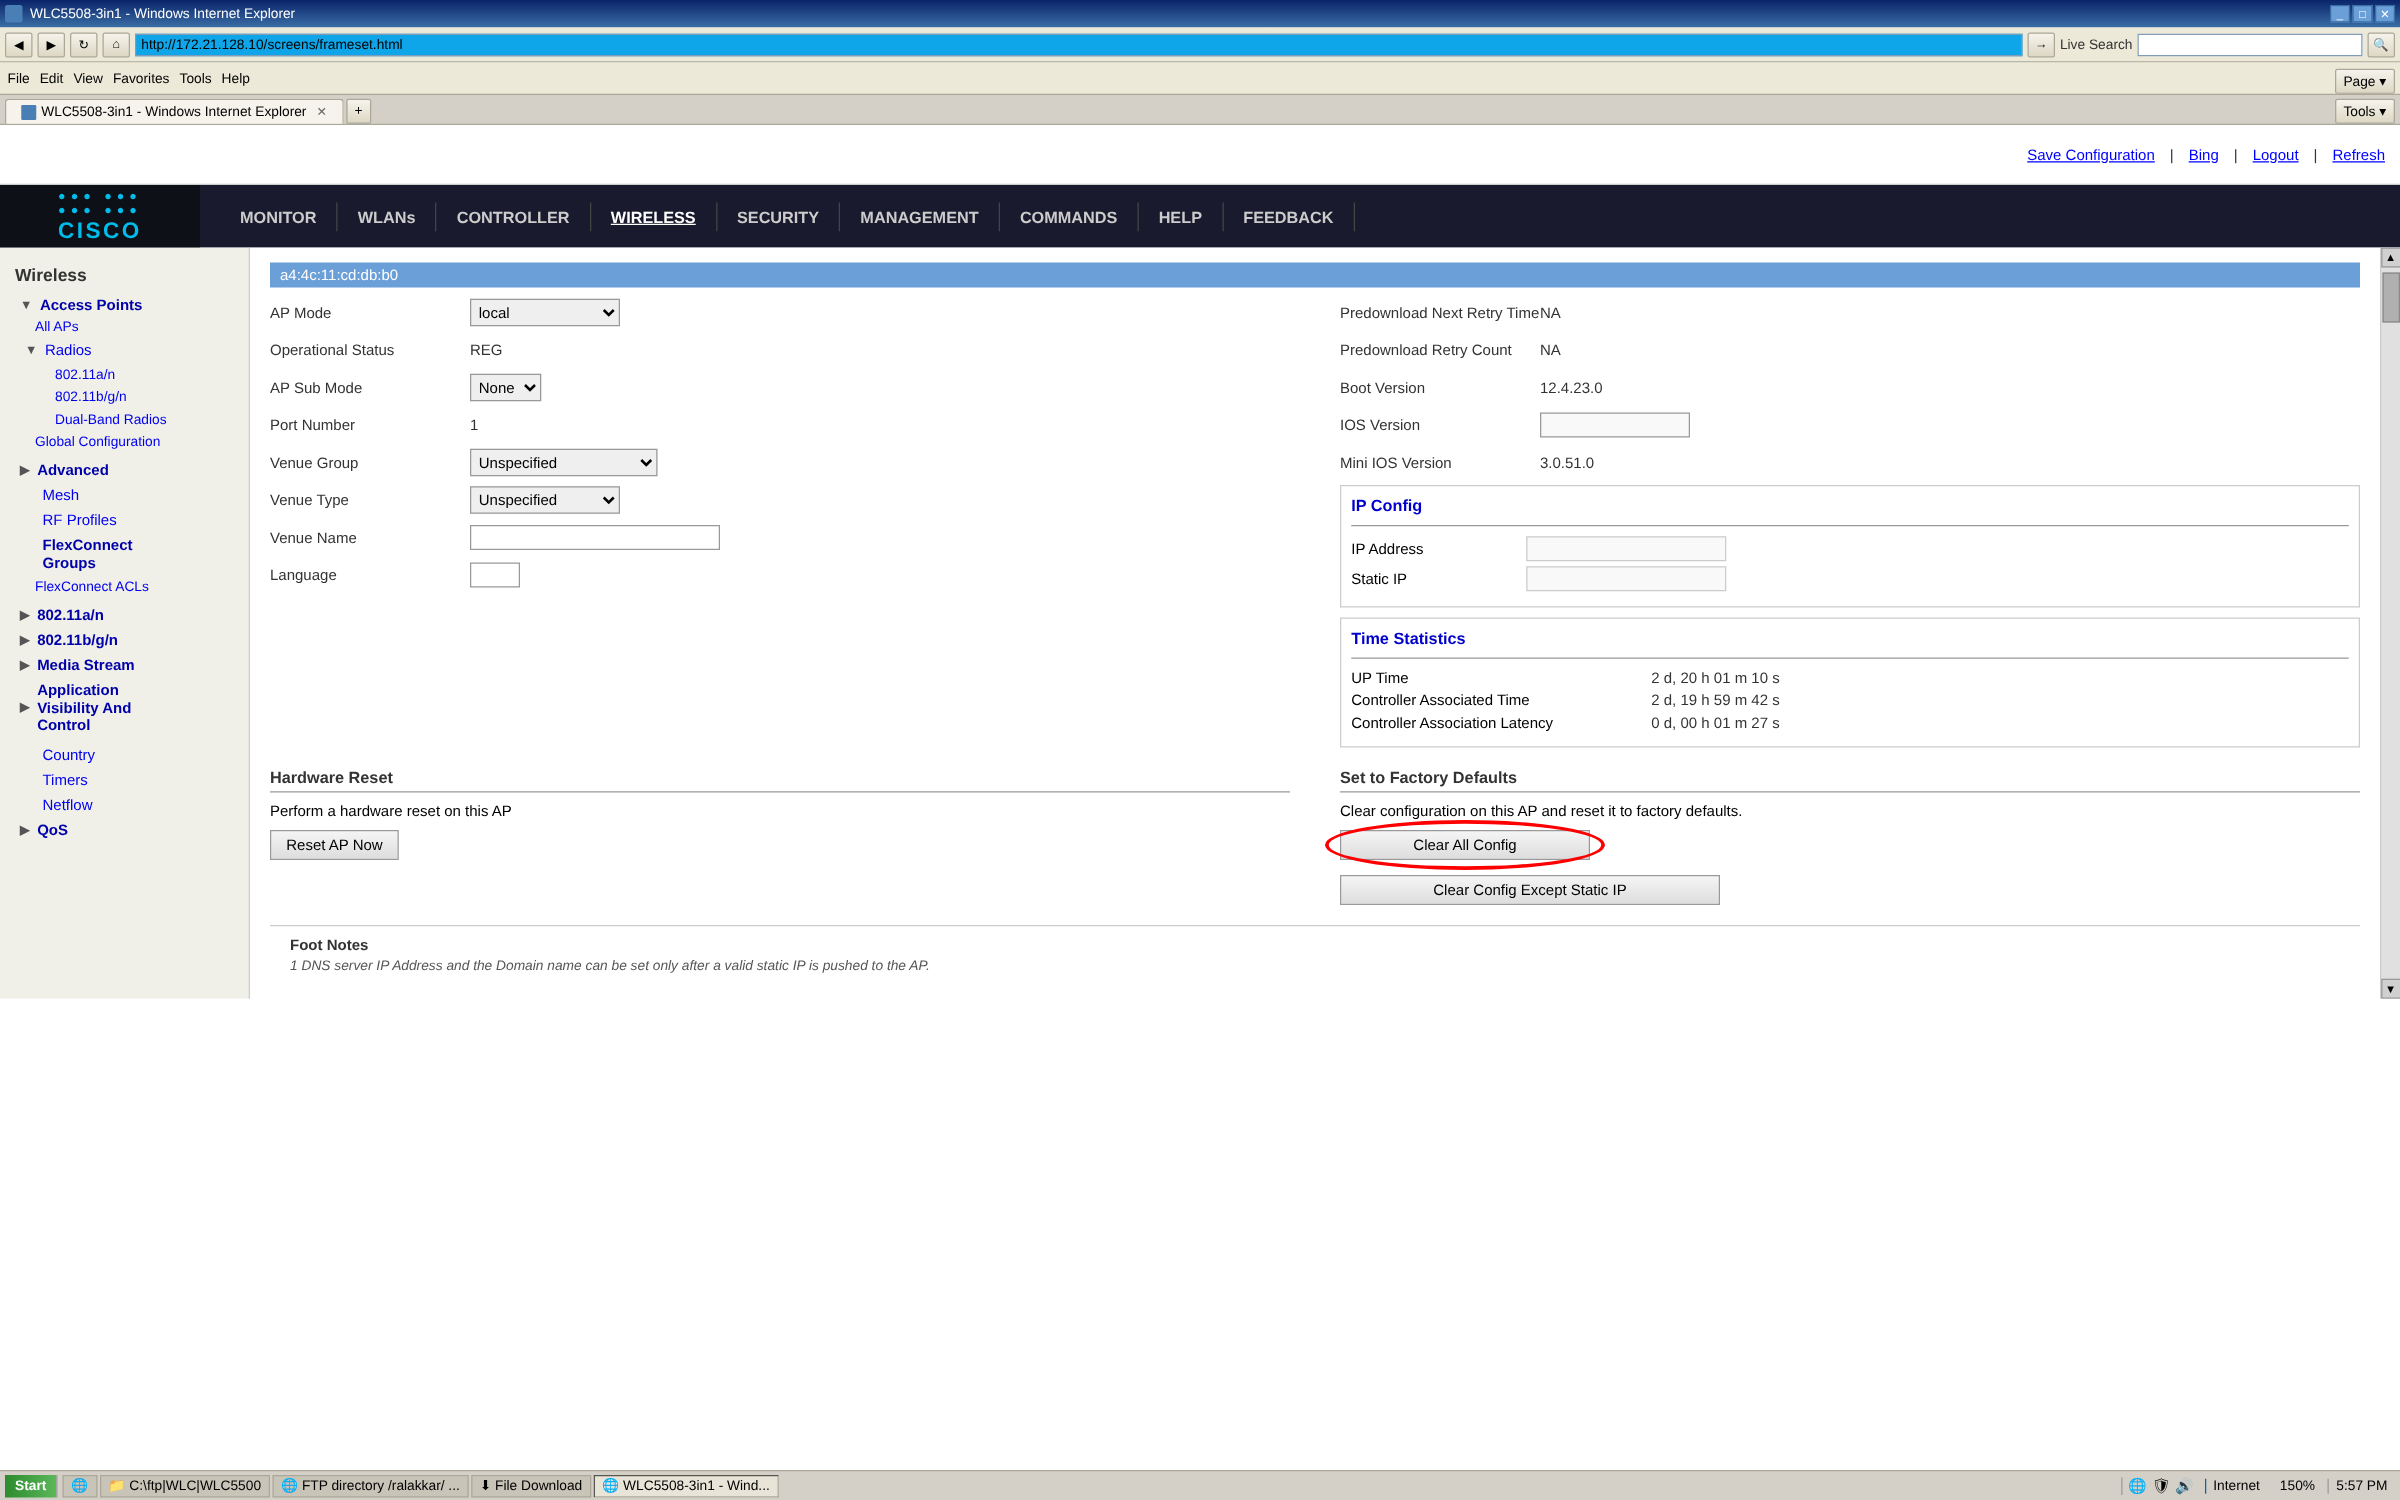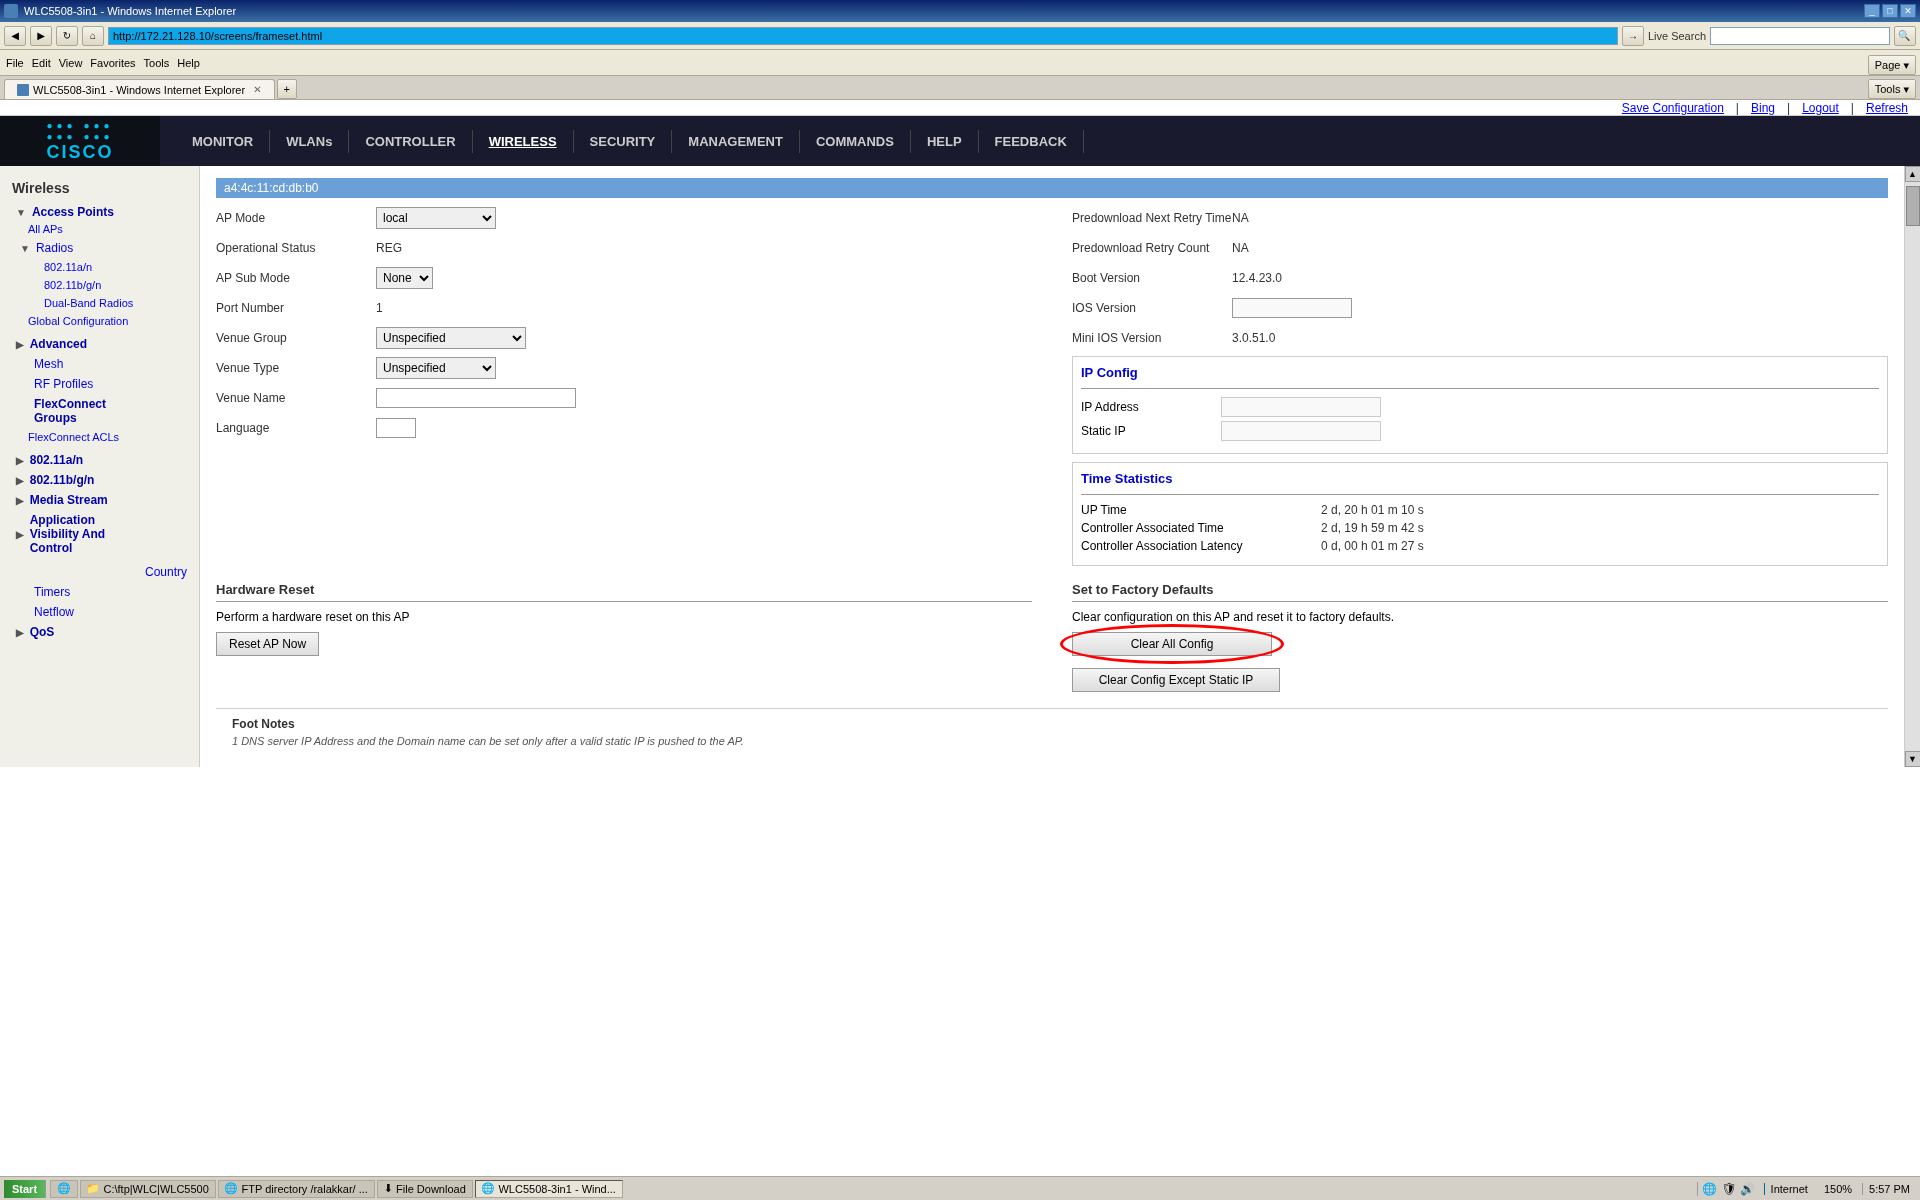--- a/index.html
+++ b/index.html
@@ -78,21 +78,21 @@
       border: 1px solid #aca899; border-bottom: none;
       display: flex; align-items: center; font-size: 11px; gap: 4px;
       border-radius: 3px 3px 0 0;
     }
     .tab-icon { width: 12px; height: 12px; background: #4a7fb5; border-radius: 1px; }
     .tab-close { font-size: 10px; color: #666; cursor: pointer; margin-left: 4px; }
 
     
     .top-action-bar {
       background: #fff;
-      height: 16px;
+      height: 48px;
       display: flex;
       align-items: center;
       justify-content: flex-end;
       padding: 0 12px;
       border-bottom: 1px solid #ccc;
       gap: 12px;
     }
     .top-action-bar a { color: #00f; text-decoration: underline; font-size: 12px; cursor: pointer; }
     .top-action-bar span { color: #333; font-size: 12px; }
 
@@ -329,21 +329,21 @@
       border: 3px solid red;
       border-radius: 50%;
       pointer-events: none;
     }
     .clear-except-btn {
       padding: 4px 12px;
       border: 1px solid #999;
       background: linear-gradient(to bottom, #f5f5f5, #ddd);
       cursor: pointer;
       font-size: 12px;
-      width: 208px;
+      width: 304px;
     }
 
     
     .footnotes {
       border-top: 1px solid #ccc;
       padding: 8px 16px;
       margin-top: 16px;
       background: #fff;
     }
     .footnotes-title { font-size: 12px; font-weight: bold; color: #333; margin-bottom: 4px; }
@@ -600,21 +600,21 @@
     <div class="sidebar-item parent">
       <span class="triangle">▶</span>
       <a>Media Stream</a>
     </div>
 
     <div class="sidebar-item parent">
       <span class="triangle">▶</span>
       <a>Application<br>Visibility And<br>Control</a>
     </div>
 
-    <div class="sidebar-item" style="margin-top:4px;justify-content:flex-end;">
+    <div class="sidebar-item" style="margin-top:4px;">
       <span style="width:14px;display:inline-block;"></span>
       <a>Country</a>
     </div>
 
     <div class="sidebar-item">
       <span style="width:14px;display:inline-block;"></span>
       <a>Timers</a>
     </div>
 
     <div class="sidebar-item">

